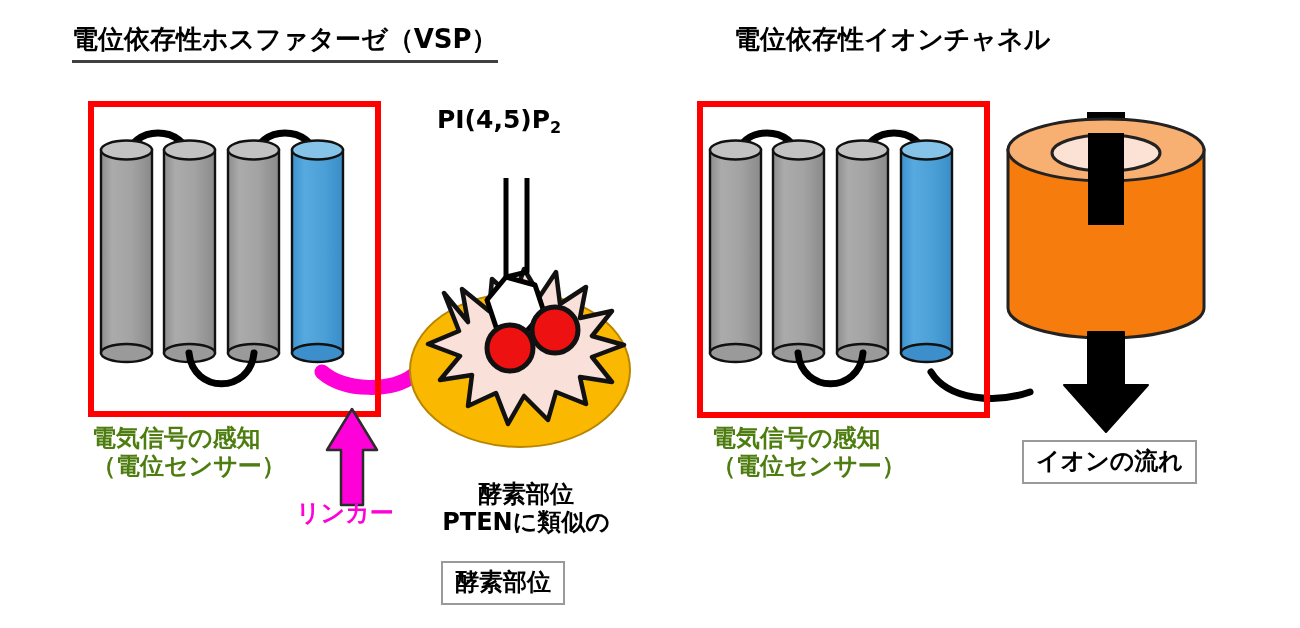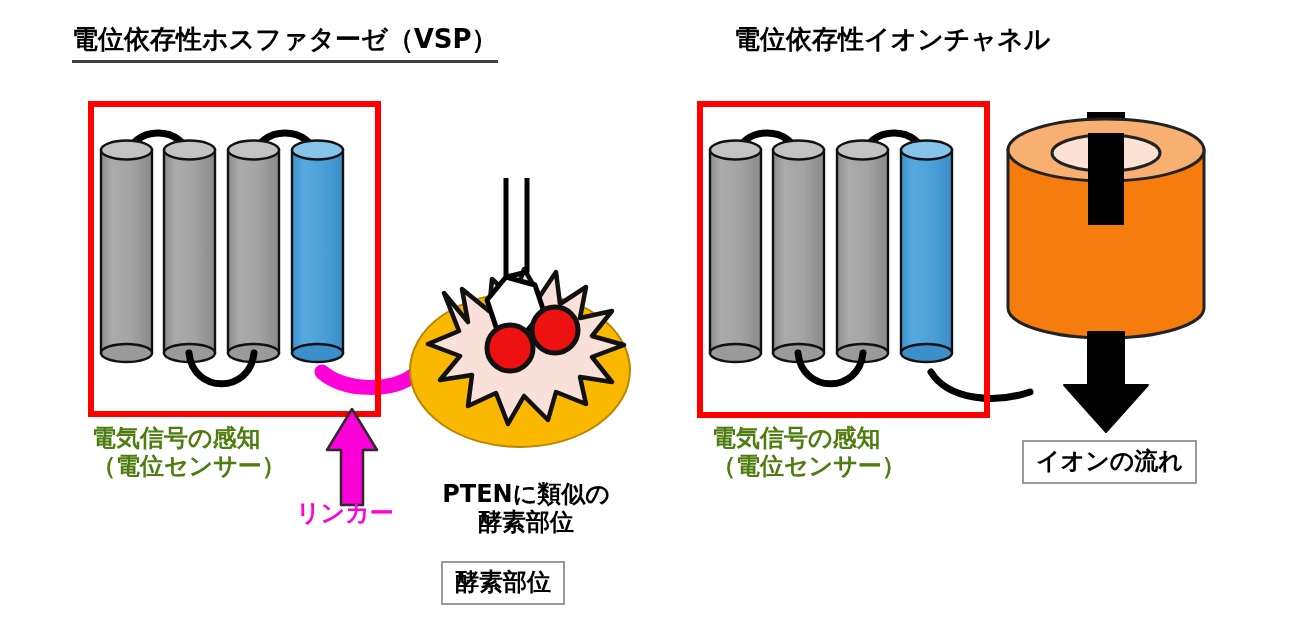--- a/index.html
+++ b/index.html
@@ -129,31 +129,34 @@
       <g fill="none" stroke="#000" stroke-width="5" stroke-linejoin="round">
         <path d="M506,178 L506,277"></path>
         <path d="M527,178 L527,272 L506,277"></path>
         <path d="M506,277 L487,300 L496,327 L524,334 L544,312 L535,285 Z" fill="#ffffff"></path>
       </g>
 
       <circle cx="510" cy="348" r="23" fill="#EE1111" stroke="#111" stroke-width="5"></circle>
       <circle cx="555" cy="330" r="23" fill="#EE1111" stroke="#111" stroke-width="5"></circle>
     </svg>
 
+    <div class="mol-label" id="mol-label">
+      <span>PI(4,5)P</span><sub>2</sub>
+    </div>
 
     <div class="caption" id="caption-left">
       <div>電気信号の感知</div>
       <div>（電位センサー）</div>
     </div>
 
     <div class="linker-label" id="linker-label">リンカー</div>
 
     <div class="enz-label" id="enz-label">
+      <div>酵素部位</div>
       <div>PTENに類似の</div>
-      <div>酵素部位</div>
     </div>
 
     <div class="boxlabel" id="box-chem">酵素部位</div>
   </div>
 
   <div class="panel" id="panel-right">
 
     <div class="title" id="title-right">電位依存性イオンチャネル</div>
 
     <svg width="600" height="628" viewBox="0 0 600 628">

